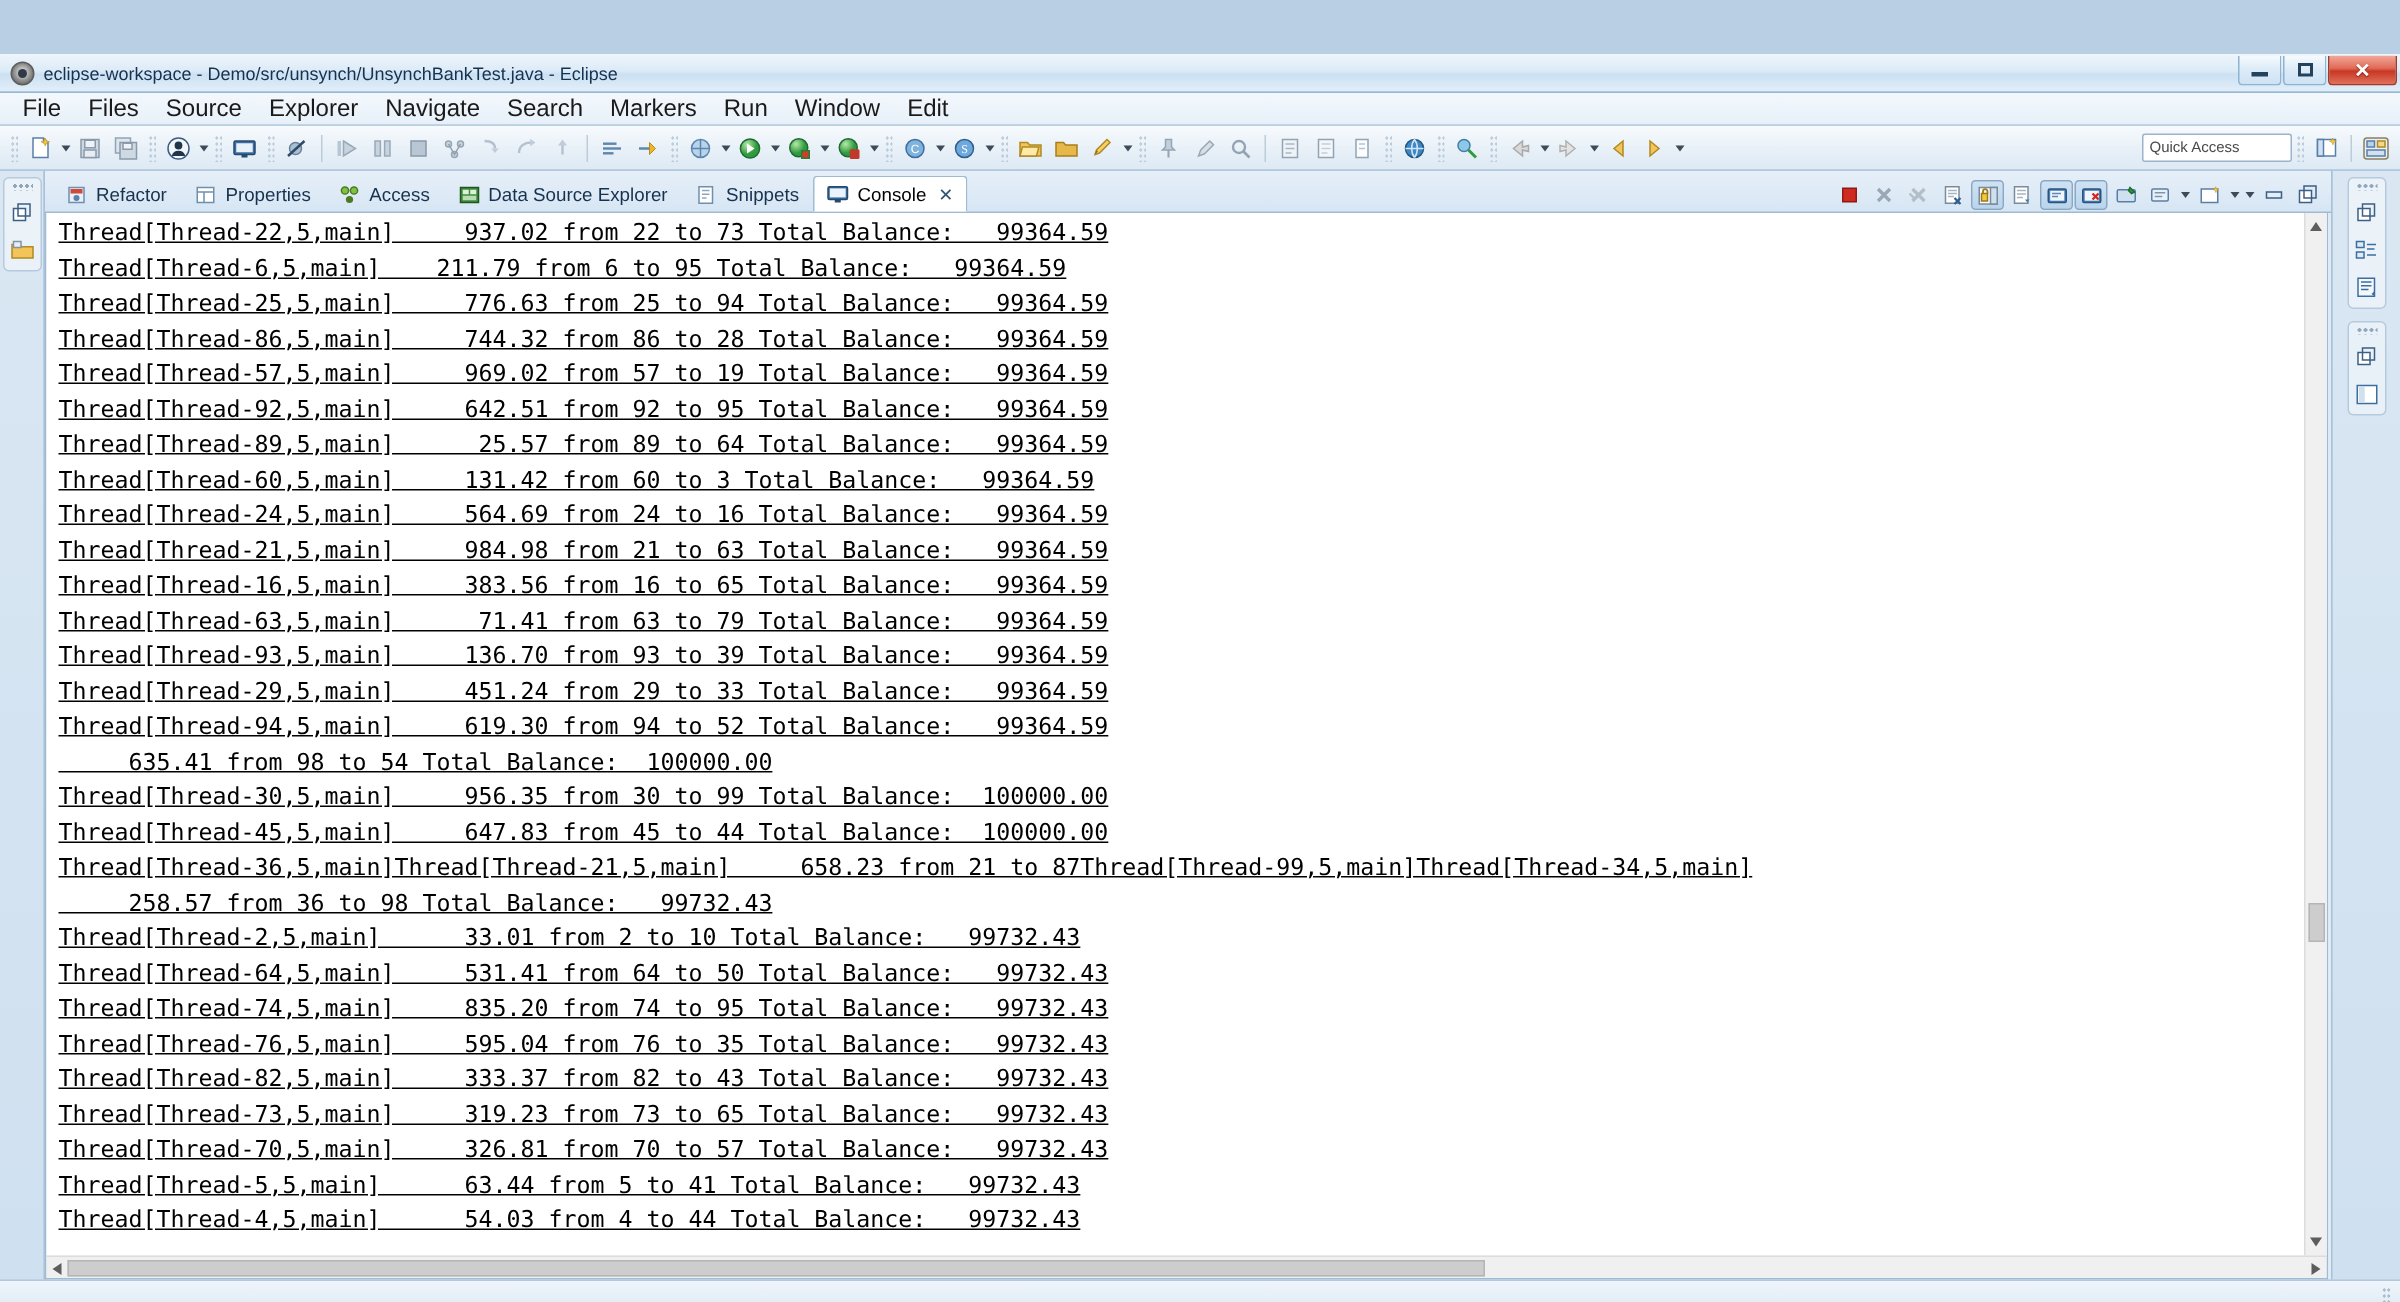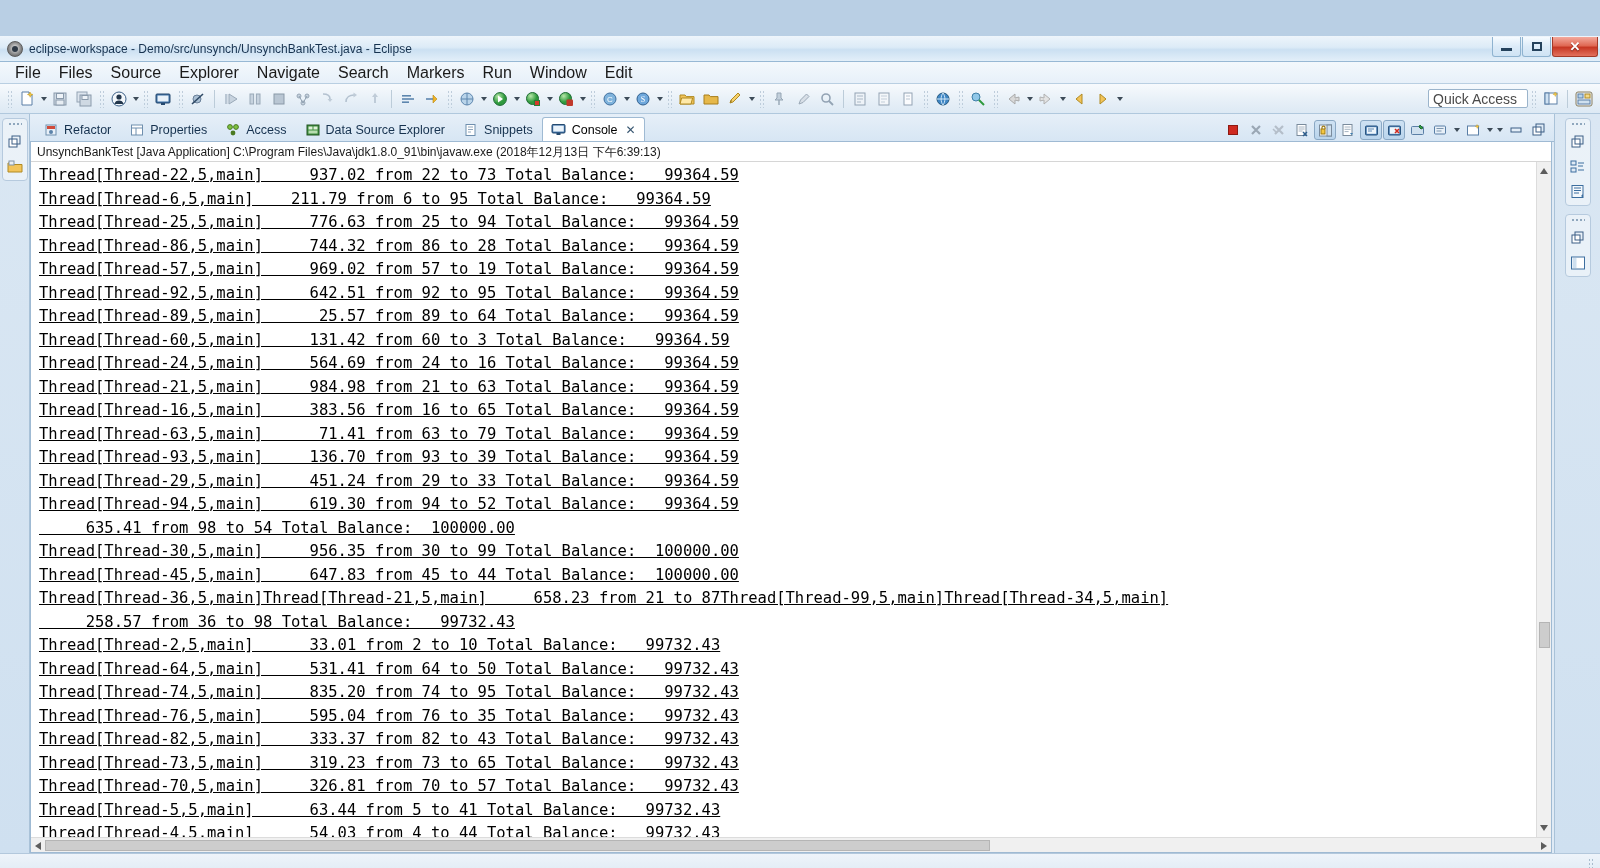--- a/index.html
+++ b/index.html
@@ -79,21 +79,21 @@
   .tb-sep { width: 1px; height: 18px; background: #bcccd9; margin: 0 4px; flex: none; }
   .ti { width: 22px; height: 22px; margin: 0 1px; display: inline-flex;
         align-items: center; justify-content: center; flex: none; position: relative; }
   .ti svg { display: block; }
   .caret { width: 9px; height: 22px; display:inline-flex; align-items:center; justify-content:center; flex:none; }
   .caret::after { content:""; border-left:3.5px solid transparent; border-right:3.5px solid transparent;
                   border-top:4px solid #3d4b58; }
   .quick-access {
     margin-left: auto; width: 100px; height: 19px;
     border: 1px solid #9bb4cb; background: #fff; border-radius: 2px;
-    font-size: 14px; color: #4a4a4a; padding: 0 4px;
+    font-size: 10px; color: #4a4a4a; padding: 0 4px;
     display: flex; align-items: center; flex: none;
   }
 
   
   .body-row { display: flex; height: 739px; }
   .fastbar {
     width: 30px; background: linear-gradient(180deg,#dae7f3 0%, #cfe0f0 100%);
     border-right: 1px solid #a9c2d8; padding-top: 4px; display:flex; flex-direction:column; align-items:center;
   }
   .fastbar.right { border-right: none; border-left: 1px solid #a9c2d8; width: 46px; }
@@ -693,21 +693,20 @@
           <span class="vt">
             <svg width="14" height="14" viewBox="0 0 14 14">
               <rect x="1" y="4" width="8" height="8" fill="#fff" stroke="#3c5f85"></rect>
               <rect x="4" y="1" width="8" height="8" fill="none" stroke="#3c5f85"></rect>
             </svg>
           </span>
         </div>
       </div>
 
       <div class="console-wrap">
-        <div class="console-head">UnsynchBankTest [Java Application] C:\Program Files\Java\jdk1.8.0_91\bin\javaw.exe (2018年12月13日 下午6:39:13)</div>
         <div class="console-body">
           <div class="console-text" id="console-output"><div>Thread[Thread-22,5,main]     937.02 from 22 to 73 Total Balance:   99364.59</div><div>Thread[Thread-6,5,main]    211.79 from 6 to 95 Total Balance:   99364.59</div><div>Thread[Thread-25,5,main]     776.63 from 25 to 94 Total Balance:   99364.59</div><div>Thread[Thread-86,5,main]     744.32 from 86 to 28 Total Balance:   99364.59</div><div>Thread[Thread-57,5,main]     969.02 from 57 to 19 Total Balance:   99364.59</div><div>Thread[Thread-92,5,main]     642.51 from 92 to 95 Total Balance:   99364.59</div><div>Thread[Thread-89,5,main]      25.57 from 89 to 64 Total Balance:   99364.59</div><div>Thread[Thread-60,5,main]     131.42 from 60 to 3 Total Balance:   99364.59</div><div>Thread[Thread-24,5,main]     564.69 from 24 to 16 Total Balance:   99364.59</div><div>Thread[Thread-21,5,main]     984.98 from 21 to 63 Total Balance:   99364.59</div><div>Thread[Thread-16,5,main]     383.56 from 16 to 65 Total Balance:   99364.59</div><div>Thread[Thread-63,5,main]      71.41 from 63 to 79 Total Balance:   99364.59</div><div>Thread[Thread-93,5,main]     136.70 from 93 to 39 Total Balance:   99364.59</div><div>Thread[Thread-29,5,main]     451.24 from 29 to 33 Total Balance:   99364.59</div><div>Thread[Thread-94,5,main]     619.30 from 94 to 52 Total Balance:   99364.59</div><div>     635.41 from 98 to 54 Total Balance:  100000.00</div><div>Thread[Thread-30,5,main]     956.35 from 30 to 99 Total Balance:  100000.00</div><div>Thread[Thread-45,5,main]     647.83 from 45 to 44 Total Balance:  100000.00</div><div>Thread[Thread-36,5,main]Thread[Thread-21,5,main]     658.23 from 21 to 87Thread[Thread-99,5,main]Thread[Thread-34,5,main]</div><div>     258.57 from 36 to 98 Total Balance:   99732.43</div><div>Thread[Thread-2,5,main]      33.01 from 2 to 10 Total Balance:   99732.43</div><div>Thread[Thread-64,5,main]     531.41 from 64 to 50 Total Balance:   99732.43</div><div>Thread[Thread-74,5,main]     835.20 from 74 to 95 Total Balance:   99732.43</div><div>Thread[Thread-76,5,main]     595.04 from 76 to 35 Total Balance:   99732.43</div><div>Thread[Thread-82,5,main]     333.37 from 82 to 43 Total Balance:   99732.43</div><div>Thread[Thread-73,5,main]     319.23 from 73 to 65 Total Balance:   99732.43</div><div>Thread[Thread-70,5,main]     326.81 from 70 to 57 Total Balance:   99732.43</div><div>Thread[Thread-5,5,main]      63.44 from 5 to 41 Total Balance:   99732.43</div><div>Thread[Thread-4,5,main]      54.03 from 4 to 44 Total Balance:   99732.43</div></div>
           <div class="vscroll">
             <span class="arrow-up"></span>
             <span class="vthumb"></span>
             <span class="arrow-dn"></span>
           </div>
         </div>
         <div class="hscroll">
           <span class="arrow-l"></span>

